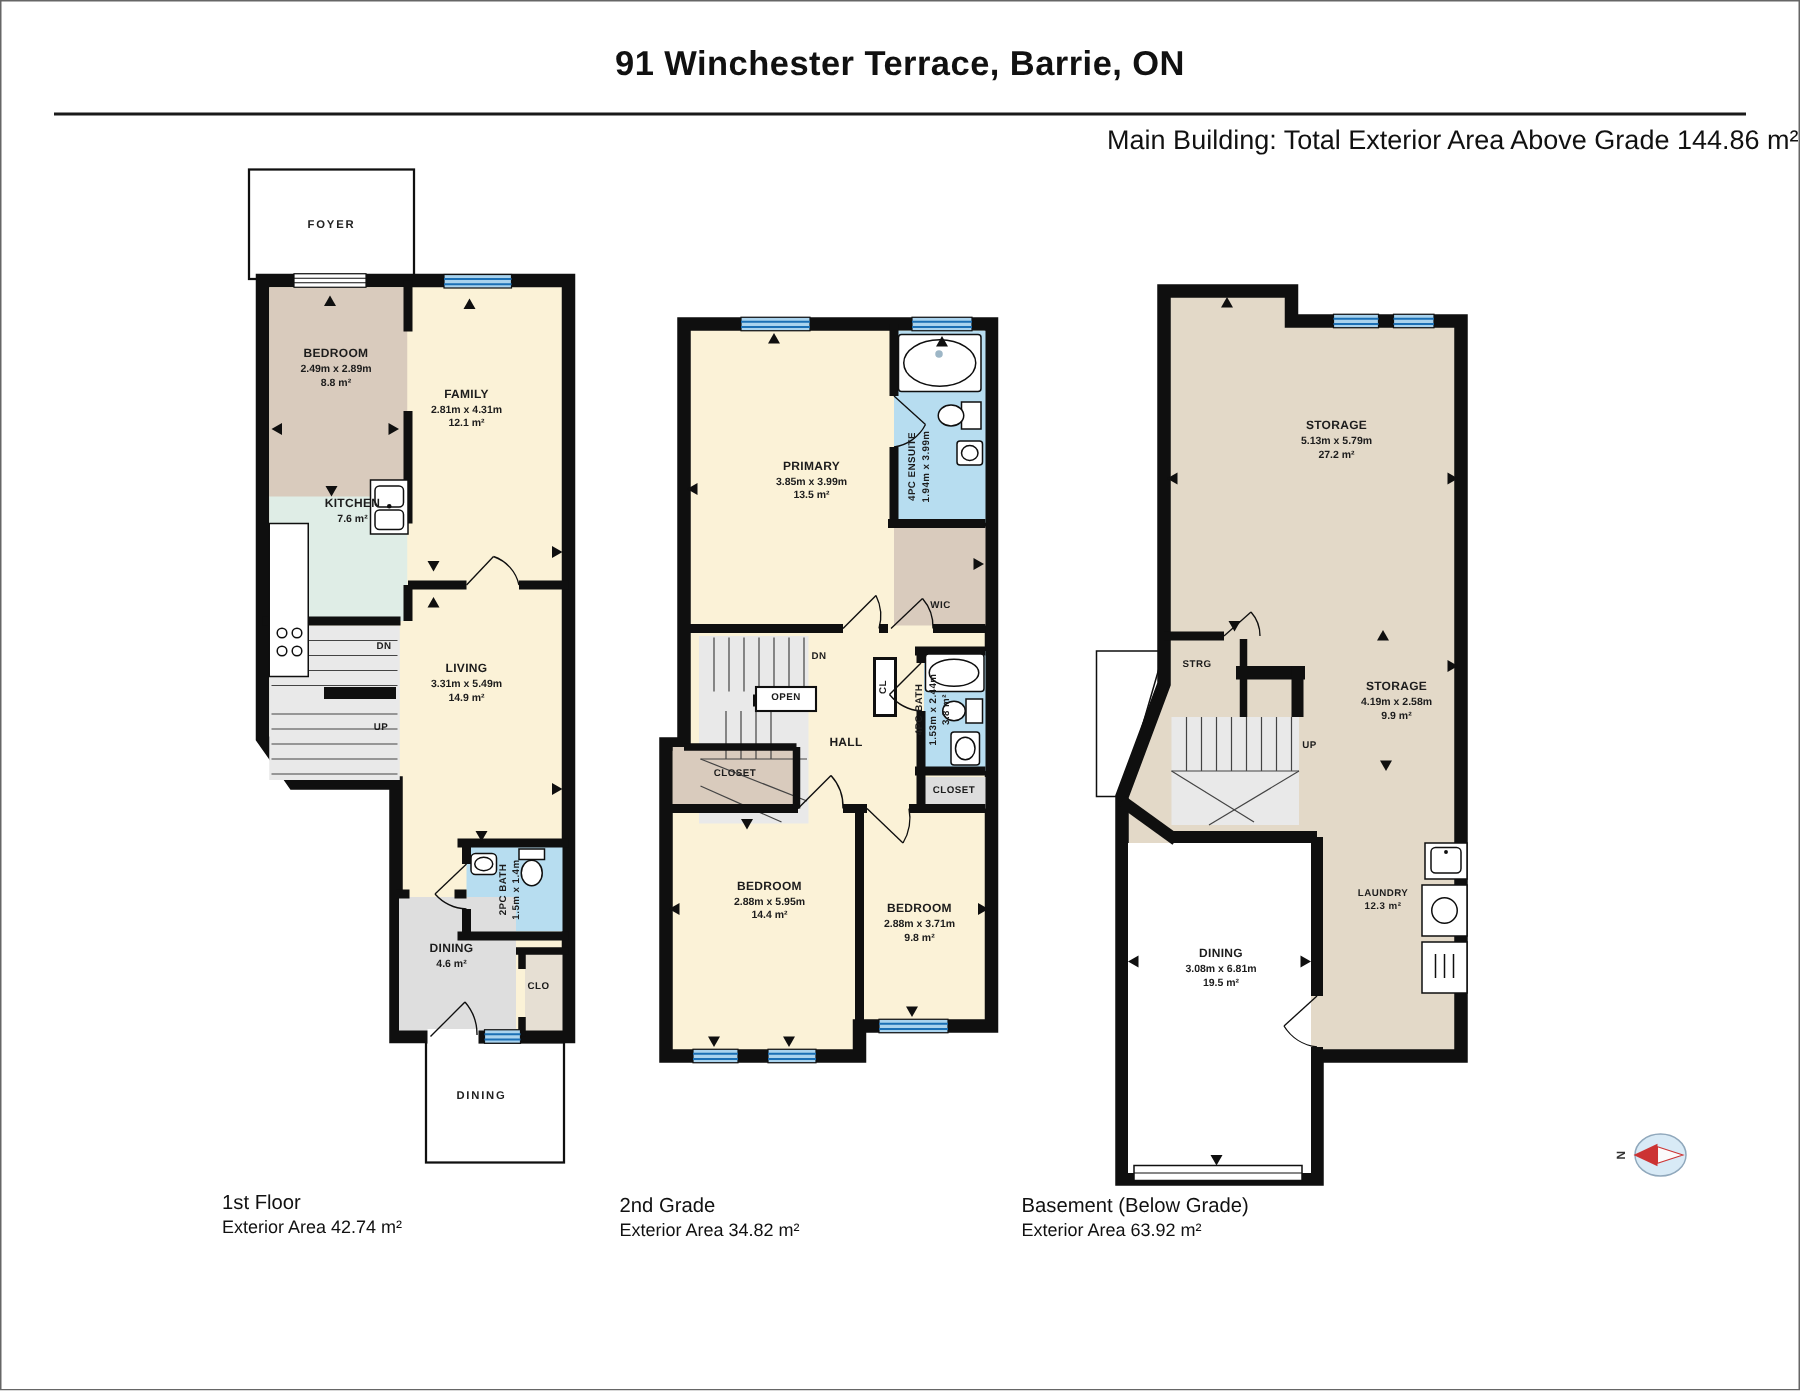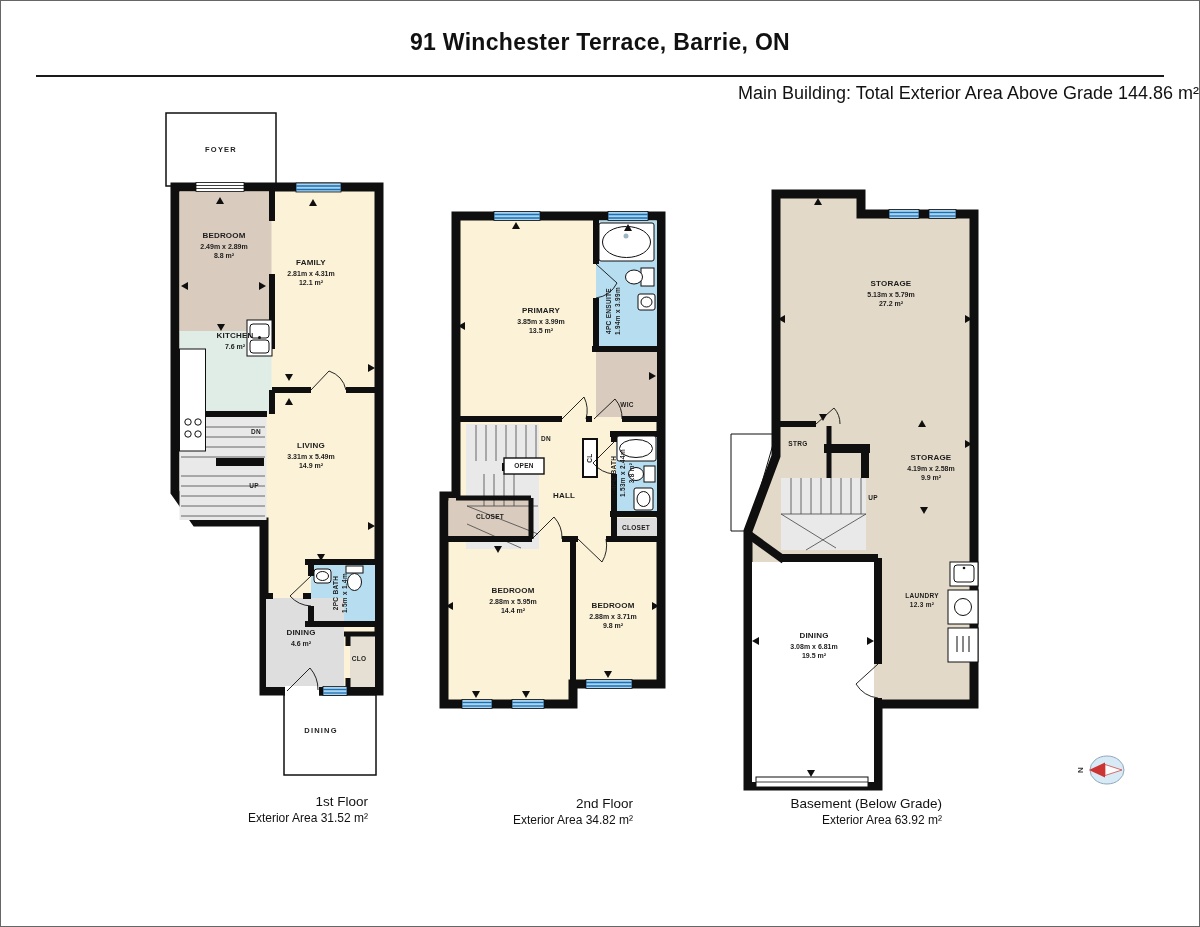--- a/index.html
+++ b/index.html
@@ -11,21 +11,21 @@
   .subtitle{position:absolute;top:82px;left:0;width:100%;text-align:right;
             font-size:18px;color:#111;}
   svg{position:absolute;overflow:visible;}
   .lbl{position:absolute;transform:translate(-50%,-50%);display:flex;flex-direction:column;
        align-items:center;text-align:center;white-space:nowrap;color:#1c1c1c;
        font-weight:bold;font-size:8px;line-height:1.35;letter-spacing:.2px;}
   .lbl .d{font-size:7px;letter-spacing:0;}
   .sm{font-size:6.5px;letter-spacing:.3px;}
   .area-lbl{font-size:7.5px;letter-spacing:1.2px;color:#222;}
   .rot{transform:translate(-50%,-50%) rotate(-90deg);}
-  .cap{position:absolute;width:220px;text-align:right;color:#111;font-size:13.5px;line-height:1.25;}
+  .cap{position:absolute;width:220px;text-align:left;color:#111;font-size:13.5px;line-height:1.25;}
   .cap .a{font-size:12px;}
 </style>
 </head>
 <body>
 
 <div class="page">
 
   <div class="title">91 Winchester Terrace, Barrie, ON</div>
   <div class="rule"></div>
   <div class="subtitle">Main Building: Total Exterior Area Above Grade 144.86 m²</div>
@@ -462,27 +462,27 @@
       <span class="d">3.08m x 6.81m</span>
       <span class="d">19.5 m²</span>
   </div>
   <div class="lbl sm" style="left:921px;top:600px">
     <span>LAUNDRY</span>
       <span>12.3 m²</span>
   </div>
 
   <div class="cap" style="left:147px;top:793px">
     <div>1st Floor</div>
-    <div class="a">Exterior Area 31.52 m²</div>
+    <div class="a">Exterior Area 42.74 m²</div>
   </div>
   <div class="cap" style="left:412px;top:795px">
-    <div>2nd Floor</div>
+    <div>2nd Grade</div>
     <div class="a">Exterior Area 34.82 m²</div>
   </div>
-  <div class="cap" style="left:721px;top:795px">
+  <div class="cap" style="left:680px;top:795px">
     <div>Basement (Below Grade)</div>
     <div class="a">Exterior Area 63.92 m²</div>
   </div>
 
   <svg style="left:1076px;top:748px" width="54" height="42" viewBox="0 0 54 42">
     <text x="6" y="24" transform="rotate(-90 6 24)" font-size="8" font-weight="bold" fill="#333" font-family="Liberation Sans, sans-serif">N</text>
     <ellipse cx="30" cy="21" rx="17" ry="14" fill="#D8EAF6" stroke="#90A8BC" stroke-width="1"></ellipse>
     <path d="M12,21 L28,13.5 L28,28.5 Z" fill="#CC3333"></path>
     <path d="M28,15.5 L45,21 L28,26.5 Z" fill="#FBFBFB" stroke="#CC3333" stroke-width="0.7"></path>
   </svg>

